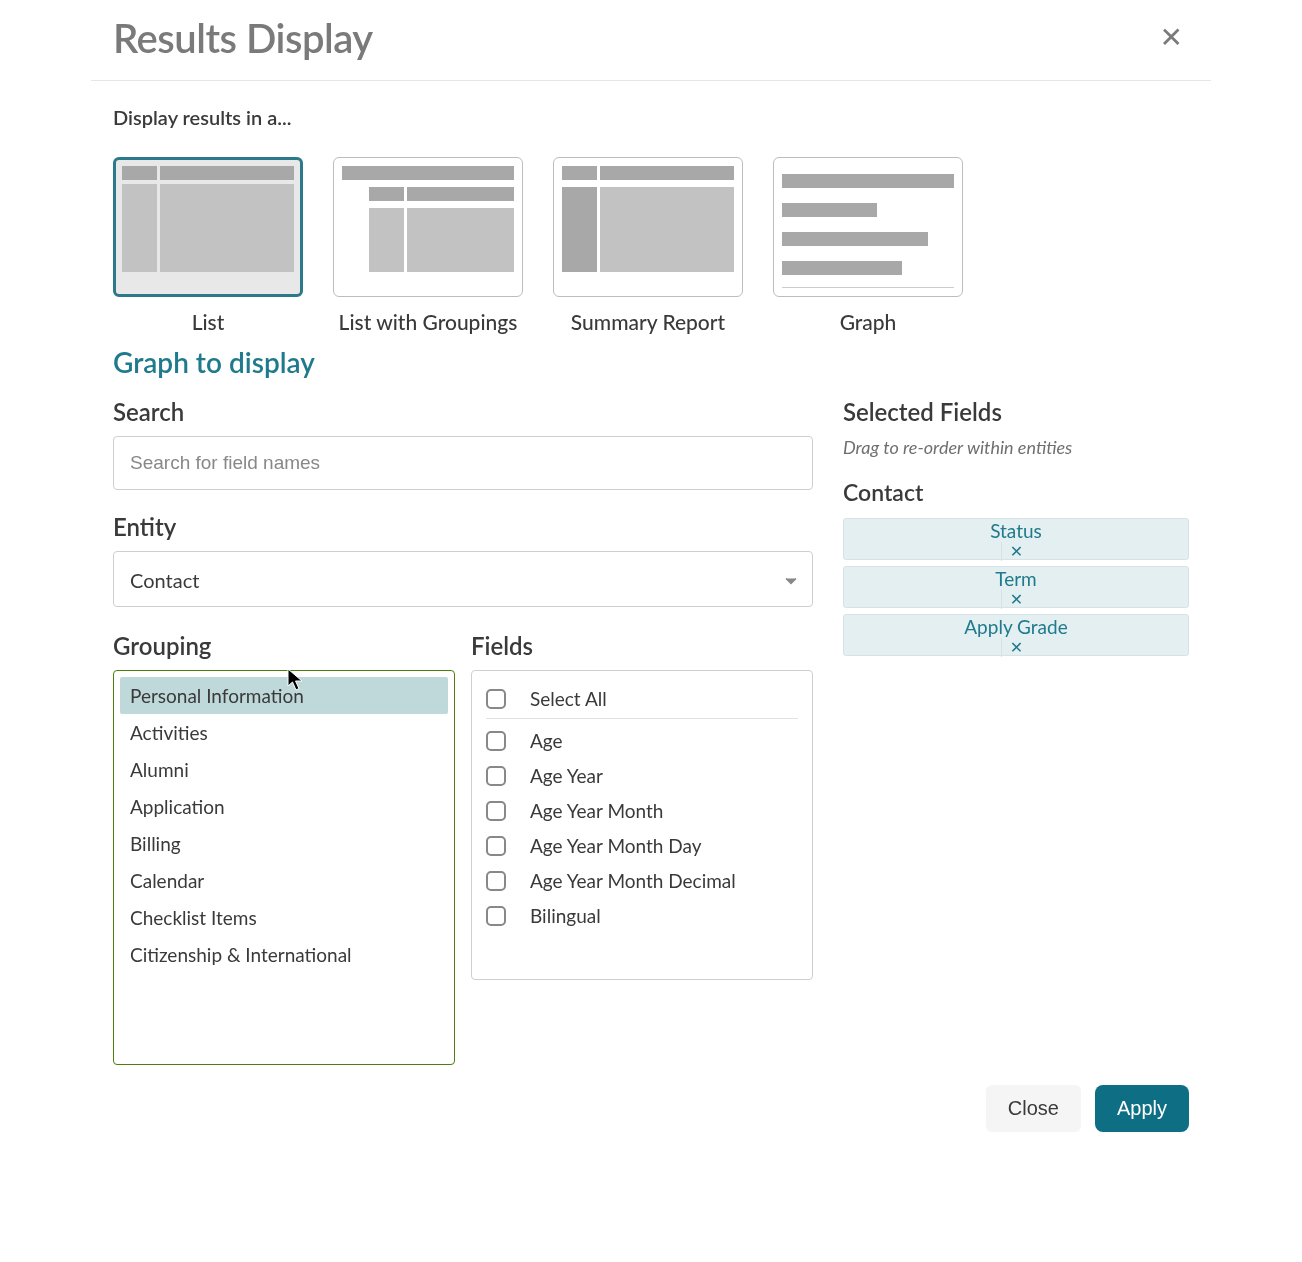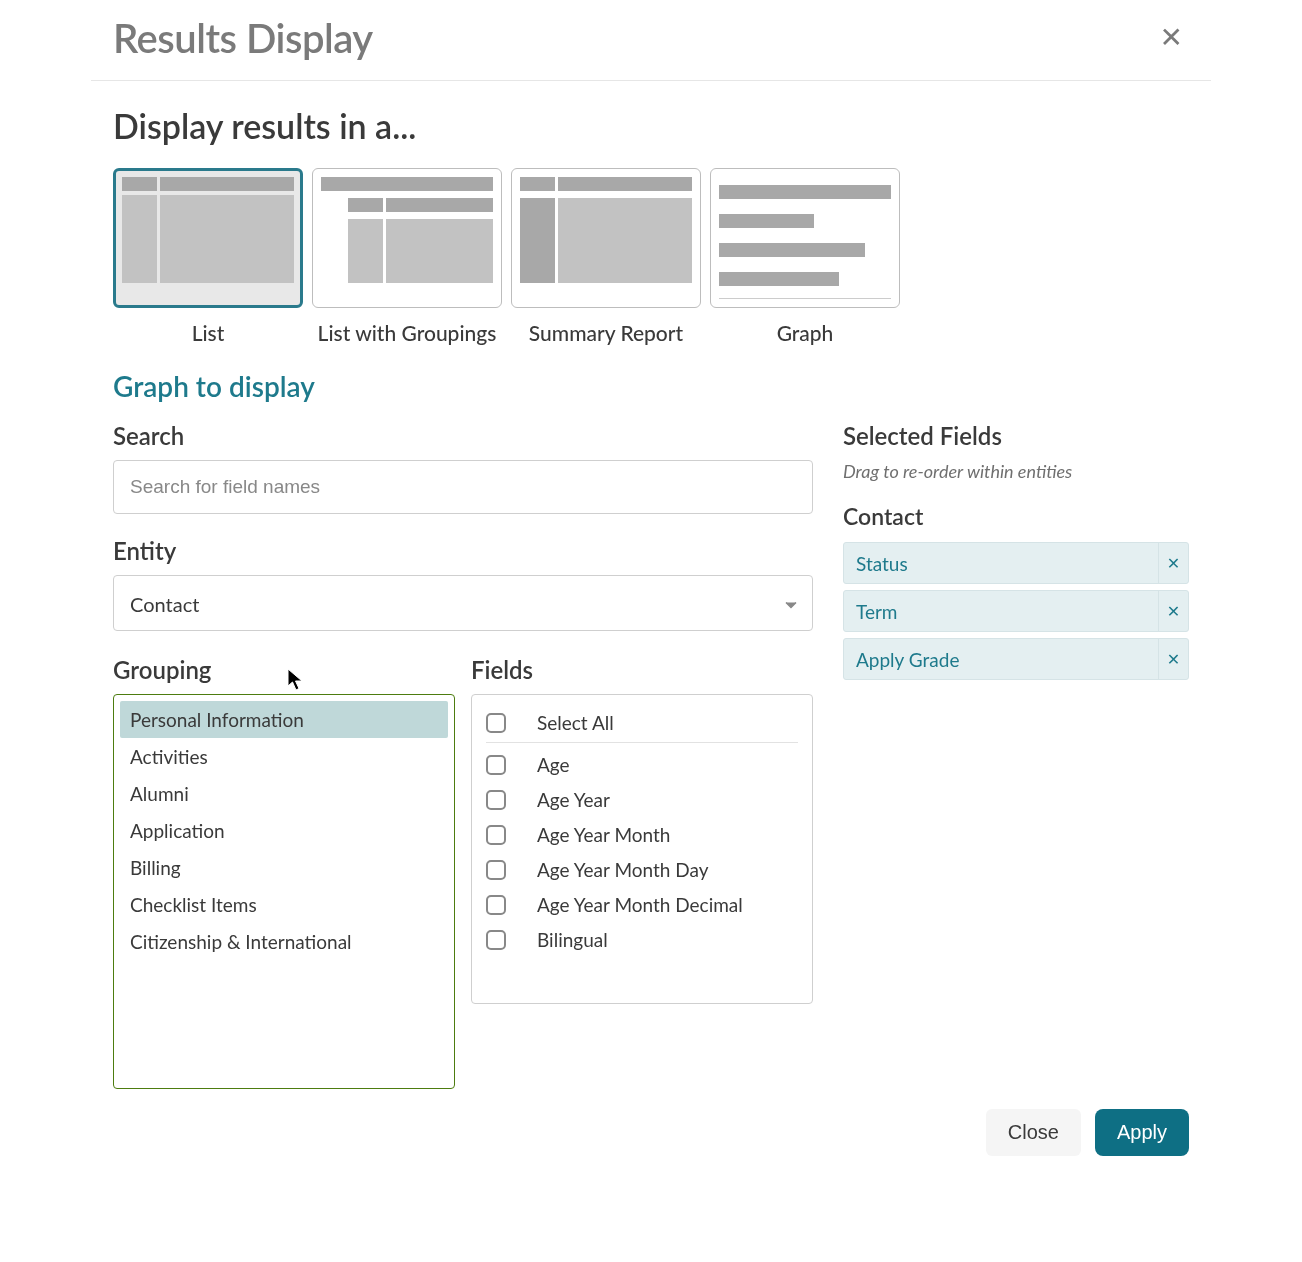--- a/index.html
+++ b/index.html
@@ -2,22 +2,22 @@
 <html><head>
 <meta charset="utf-8">
 <style>
   * { box-sizing: border-box; margin: 0; padding: 0; }
   html, body { font-family: "Segoe UI", "Lato", "Helvetica Neue", Arial, sans-serif; color: #3a3a3a; background: #fff; }
   .modal { width: 1120px; margin: 0 auto; position: relative; }
   .modal-header { padding: 14px 22px 18px 22px; border-bottom: 1px solid #e6e6e6; display: flex; justify-content: space-between; align-items: center; }
   .modal-title { font-size: 40px; font-weight: 600; color: #7a7a7a; letter-spacing: -0.5px; }
   .close-x { font-size: 28px; color: #7a7a7a; cursor: pointer; padding: 4px 6px; background: none; border: none; line-height: 1; }
   .modal-body { padding: 24px 22px 0 22px; }
-  .section-label { font-size: 34px; font-weight: 600; color: #3a3a3a; margin-bottom: 22px; }
-  .display-options { display: flex; gap: 9px; margin-bottom: 24px; }
+  .section-label { font-size: 20px; font-weight: 600; color: #3a3a3a; margin-bottom: 28px; }
+  .display-options { display: flex; gap: 30px; margin-bottom: 11px; }
   .display-option { display: flex; flex-direction: column; align-items: center; cursor: pointer; }
   .display-card { width: 190px; height: 140px; border: 1px solid #bdbdbd; border-radius: 6px; padding: 8px; display: flex; flex-direction: column; gap: 4px; background: #fff; }
   .display-card.selected { border: 3px solid #2a7a8c; background: #e8e8e8; padding: 6px; }
   .display-card-label { font-size: 21px; font-weight: 500; color: #3a3a3a; margin-top: 12px; text-align: center; }
   
   .card-list-header { height: 14px; display: flex; gap: 3px; }
   .card-list-header .col1 { width: 35px; background: #a8a8a8; }
   .card-list-header .col2 { flex: 1; background: #a8a8a8; }
   .card-list-body { flex: 1; display: flex; gap: 3px; }
   .card-list-body .col1 { width: 35px; background: #c2c2c2; }
@@ -54,26 +54,26 @@
   .select-input { width: 100%; height: 56px; border: 1px solid #cfcfcf; border-radius: 4px; padding: 0 16px; font-size: 20px; color: #3a3a3a; background: #fff; appearance: none; -webkit-appearance: none; cursor: pointer; line-height: 56px;}
   .select-caret { position: absolute; right: 16px; top: 50%; transform: translateY(-50%); pointer-events: none; color: #888; }
   .search-block { margin-bottom: 22px; }
   .two-col { display: flex; gap: 16px; }
   .grouping-col { flex: 0 0 342px; }
   .fields-col { flex: 1; }
   .list-box { border: 1px solid #4d7c0f; border-radius: 4px; height: 395px; overflow: hidden; padding: 6px; }
   .group-item { padding: 7px 10px; font-size: 19px; color: #3a3a3a; cursor: pointer; border-radius: 2px;}
   .group-item.selected { background: #bfd8d9; }
   .fields-box { border: 1px solid #cfcfcf; border-radius: 4px; height: 310px; overflow: hidden; padding: 10px 14px 0 14px; }
-  .field-row { display: flex; align-items: center; gap: 31px; padding: 6px 0; font-size: 19px; color: #3a3a3a; }
+  .field-row { display: flex; align-items: center; gap: 24px; padding: 6px 0; font-size: 19px; color: #3a3a3a; }
   .field-sep { border-bottom: 1px solid #e2e2e2; margin: 2px 0 4px 0;}
   .chk { width: 20px; height: 20px; border: 2px solid #888; border-radius: 5px; flex-shrink: 0; cursor: pointer; background: #fff;}
   .help-text { font-size: 18px; color: #6f6f6f; font-style: italic; margin-bottom: 20px; }
   .entity-label { font-size: 23px; font-weight: 600; color: #3a3a3a; margin-bottom: 12px; }
-  .chip { display: flex; align-items: center; justify-content: space-between; background: #e4eff1; border: 1px solid #d5e3e6; border-radius: 3px; margin-bottom: 6px; height: 42px; cursor: grab;}
+  .chip { display: flex; align-items: center; justify-content: space-between; background: #e4eff1; border: 1px solid #d5e3e6; border-radius: 3px; margin-bottom: 6px; height: 42px; cursor: grab; flex-direction: column;}
   .chip-label { padding: 0 12px; font-size: 19px; color: #1e7a8c; flex: 1;}
   .chip-x { width: 30px; height: 100%; display: flex; align-items: center; justify-content: center; border-left: 1px solid #d5e3e6; color: #1e7a8c; font-size: 16px; cursor: pointer; background: none; border-top: none; border-right: none; border-bottom: none;}
   .modal-footer { border-top: 0; padding: 20px 22px 22px 22px; display: flex; justify-content: flex-end; gap: 14px; background: #fff;}
   .btn { font-size: 20px; padding: 12px 22px; border-radius: 6px; cursor: pointer; border: none; }
   .btn-close { background: #f5f5f5; color: #3a3a3a; }
   .btn-apply { background: #0e6f84; color: #fff; border-radius: 8px; }
   .cursor-img { position: absolute; pointer-events: none; }
 </style>
 </head>
 <body>
@@ -165,20 +165,21 @@
         </div>
         <div class="two-col">
           <div class="grouping-col">
             <div class="sub-label">Grouping</div>
             <div class="list-box">
               <div class="group-item selected">Personal Information</div>
               <div class="group-item">Activities</div>
               <div class="group-item">Alumni</div>
               <div class="group-item">Application</div>
               <div class="group-item">Billing</div>
+              <div class="group-item">Calendar</div>
               <div class="group-item">Checklist Items</div>
               <div class="group-item">Citizenship &amp; International</div>
             </div>
           </div>
           <div class="fields-col">
             <div class="sub-label">Fields</div>
             <div class="fields-box">
               <div class="field-row">
                 <span class="chk"></span>
                 <span>Select All</span>

